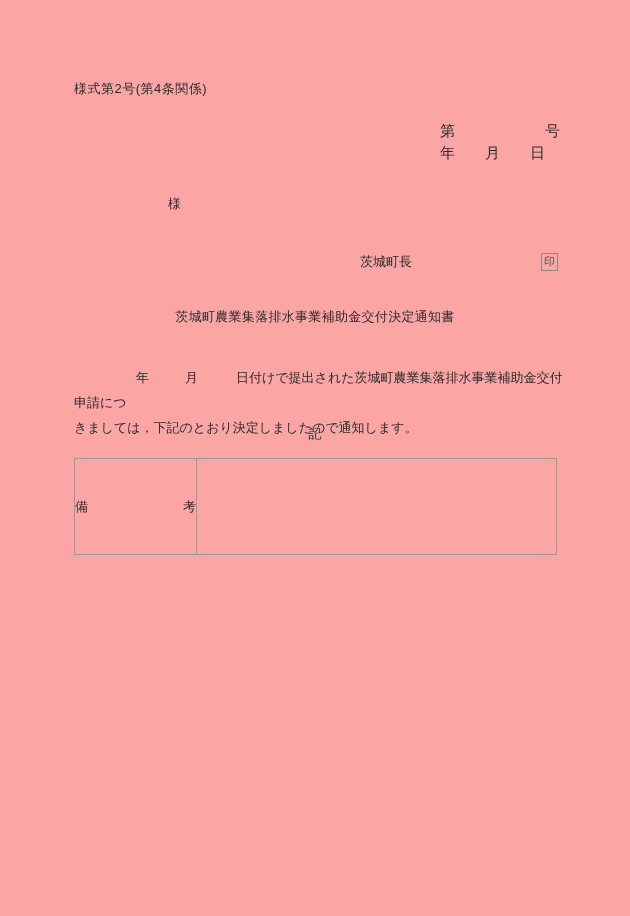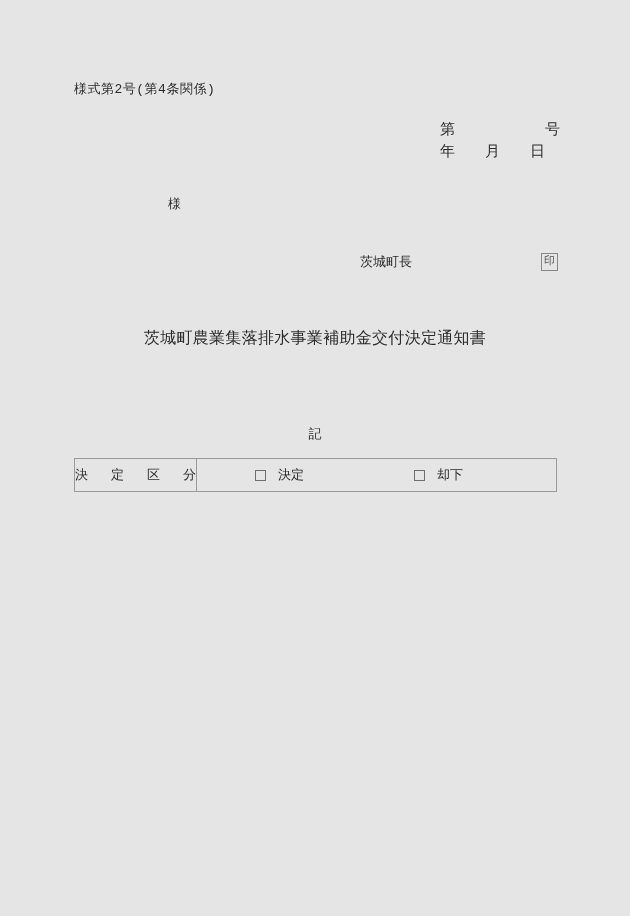--- a/index.html
+++ b/index.html
@@ -4,22 +4,22 @@
 <style>
   html, body {
     margin: 0;
     padding: 0;
     background: #ffffff;
   }
   .page {
     position: relative;
     width: 630px;
     height: 916px;
-    background: #e5e5e5;
-    font-family: Liberation Mono, monospace;
+    background: #fca5a5;
+    font-family: Liberation Sans, sans-serif;
     color: #2b2b2b;
     overflow: hidden;
   }
 
   .form-number {
     position: absolute;
     left: 74px;
     top: 80px;
     font-size: 13px;
     letter-spacing: 0.5px;
@@ -64,23 +64,22 @@
     font-size: 11px;
     color: #555;
   }
 
   .doc-title {
     position: absolute;
     left: 0;
     top: 308px;
     width: 630px;
     text-align: center;
-    font-size: 16px;
+    font-size: 13px;
     letter-spacing: 0.3px;
-    margin-top: 20px;
   }
 
   .body-text {
     position: absolute;
     left: 74px;
     top: 365px;
     width: 496px;
     font-size: 13px;
     line-height: 25px;
   }
@@ -198,45 +197,38 @@
 
   <div class="addressee">様</div>
 
   <div class="issuer">
     <span>茨城町長</span>
     <span class="seal-box">印</span>
   </div>
 
   <div class="doc-title">茨城町農業集落排水事業補助金交付決定通知書</div>
 
+  <div class="body-text">
+    <span class="indent-blank"></span><span>年</span><span class="gap-sm"></span><span>月</span><span class="gap-md"></span><span>日付けで提出された茨城町農業集落排水事業補助金交付申請につ</span><br>
+    <span>きましては，下記のとおり決定しましたので通知します。</span>
+  </div>
 
   <div class="ki-marker">記</div>
 
   <table class="form-table">
     <colgroup>
       <col class="col-label">
       <col>
     </colgroup>
     <tbody>
-      <tr class="row-h1">
+
+
+
+      <tr class="row-h4">
         <td class="label-cell">
-          <span class="label-inner">決定区分</span>
+          <span class="label-inner">備考</span>
         </td>
-        <td class="choice-cell">
-          <div class="choice-inner">
-            <span class="choice-item">
-              <span class="checkbox"></span>
-              <span>決定</span>
-            </span>
-            <span class="choice-item">
-              <span class="checkbox"></span>
-              <span>却下</span>
-            </span>
-          </div>
-        </td>
+        <td class="blank-cell"></td>
       </tr>
-
-
-
     </tbody>
   </table>
 
 </div>
 
 </body></html>

